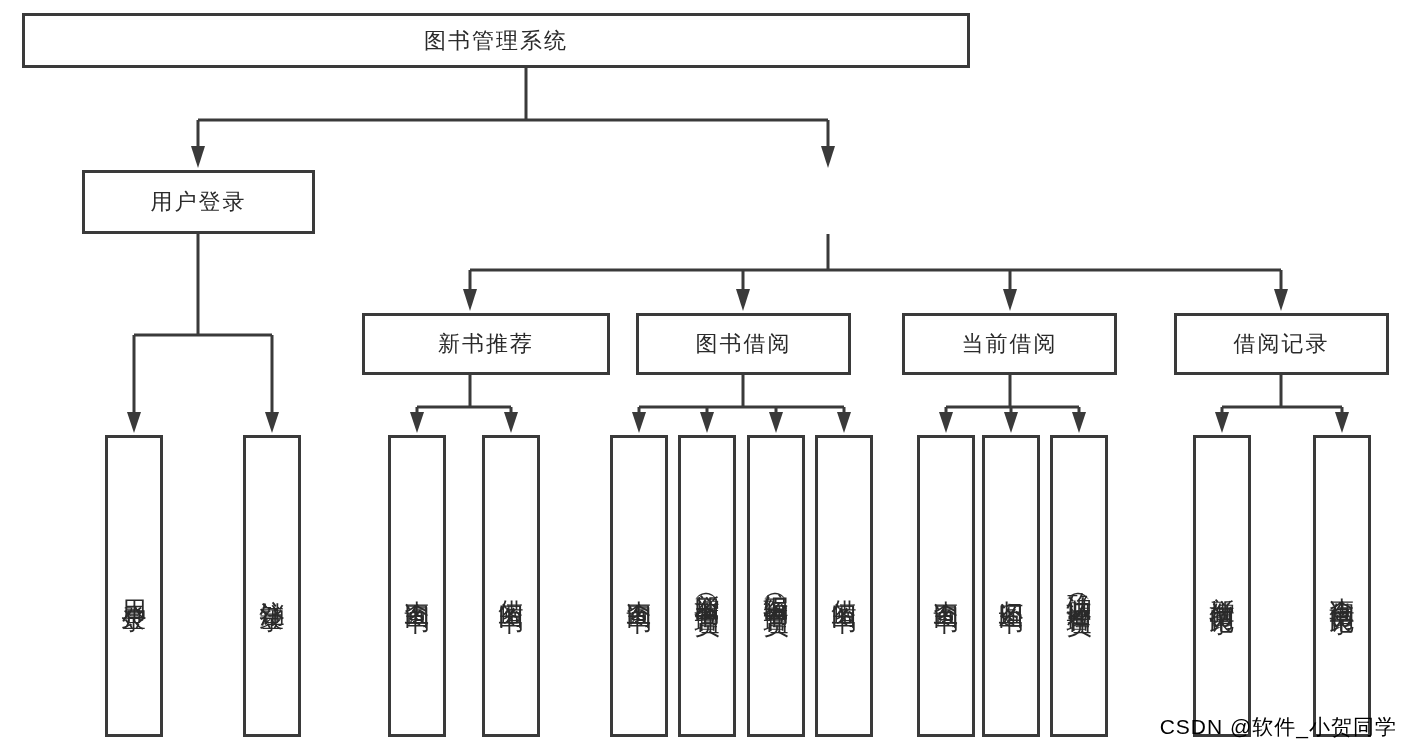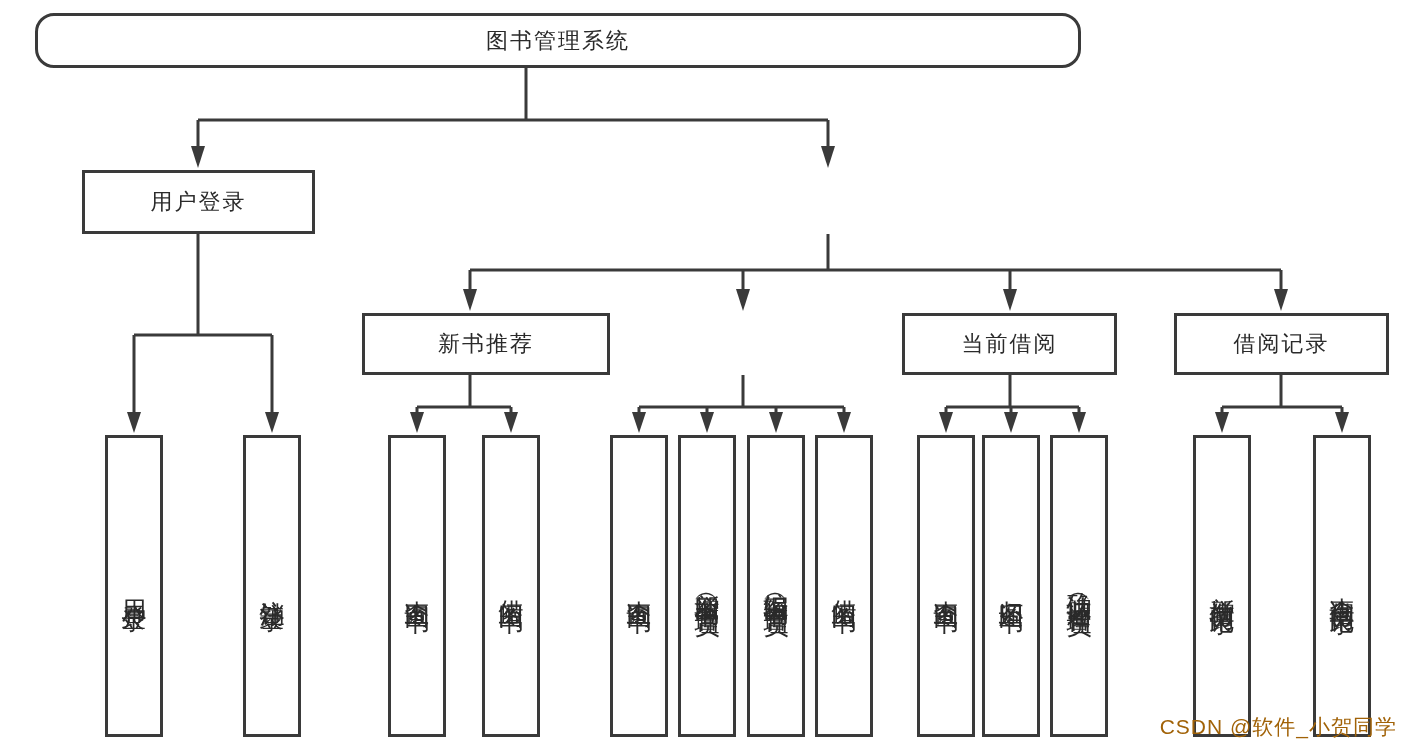--- a/index.html
+++ b/index.html
@@ -31,41 +31,41 @@
     align-items: center;
     justify-content: center;
     color: #2a2a2a;
   }
   .hbox {
     font-size: 22px;
     letter-spacing: 2px;
     white-space: nowrap;
   }
   .root-box {
-    left: 35px; top: 13px; width: 1046px; height: 55px; border-radius: 19px;
+    left: 22px; top: 13px; width: 948px; height: 55px;
   }
   .vbox {
     top: 435px;
     width: 58px;
     height: 302px;
   }
   .vbox .vtext {
     writing-mode: vertical-rl;
     text-orientation: mixed;
     font-size: 25px;
     line-height: 1.0;
     letter-spacing: 3px;
     color: #2a2a2a;
   }
   .watermark {
     position: absolute;
     right: 8px;
     bottom: 6px;
     font-size: 21px;
-    color: #a16207;
+    color: #000000;
     letter-spacing: 1px;
     white-space: nowrap;
   }
 </style>
 </head>
 <body>
 
 <div class="canvas">
 
   <svg class="wires" viewBox="0 0 1405 747" aria-hidden="true">
@@ -130,20 +130,23 @@
     <span>图书管理系统</span>
   </div>
 
   <div class="node hbox" style="left:82px;top:170px;width:233px;height:64px">
     <span>用户登录</span>
   </div>
 
   <div class="node hbox" style="left:362px;top:313px;width:248px;height:62px">
     <span>新书推荐</span>
   </div>
+  <div class="node hbox" style="left:636px;top:313px;width:215px;height:62px">
+    <span>图书借阅</span>
+  </div>
   <div class="node hbox" style="left:1174px;top:313px;width:215px;height:62px">
     <span>借阅记录</span>
   </div>
   <div class="node hbox" style="left:902px;top:313px;width:215px;height:62px">
     <span>当前借阅</span>
   </div>
 
   <div class="node vbox" style="left:105px">
     <span class="vtext">用户登录</span>
   </div>

